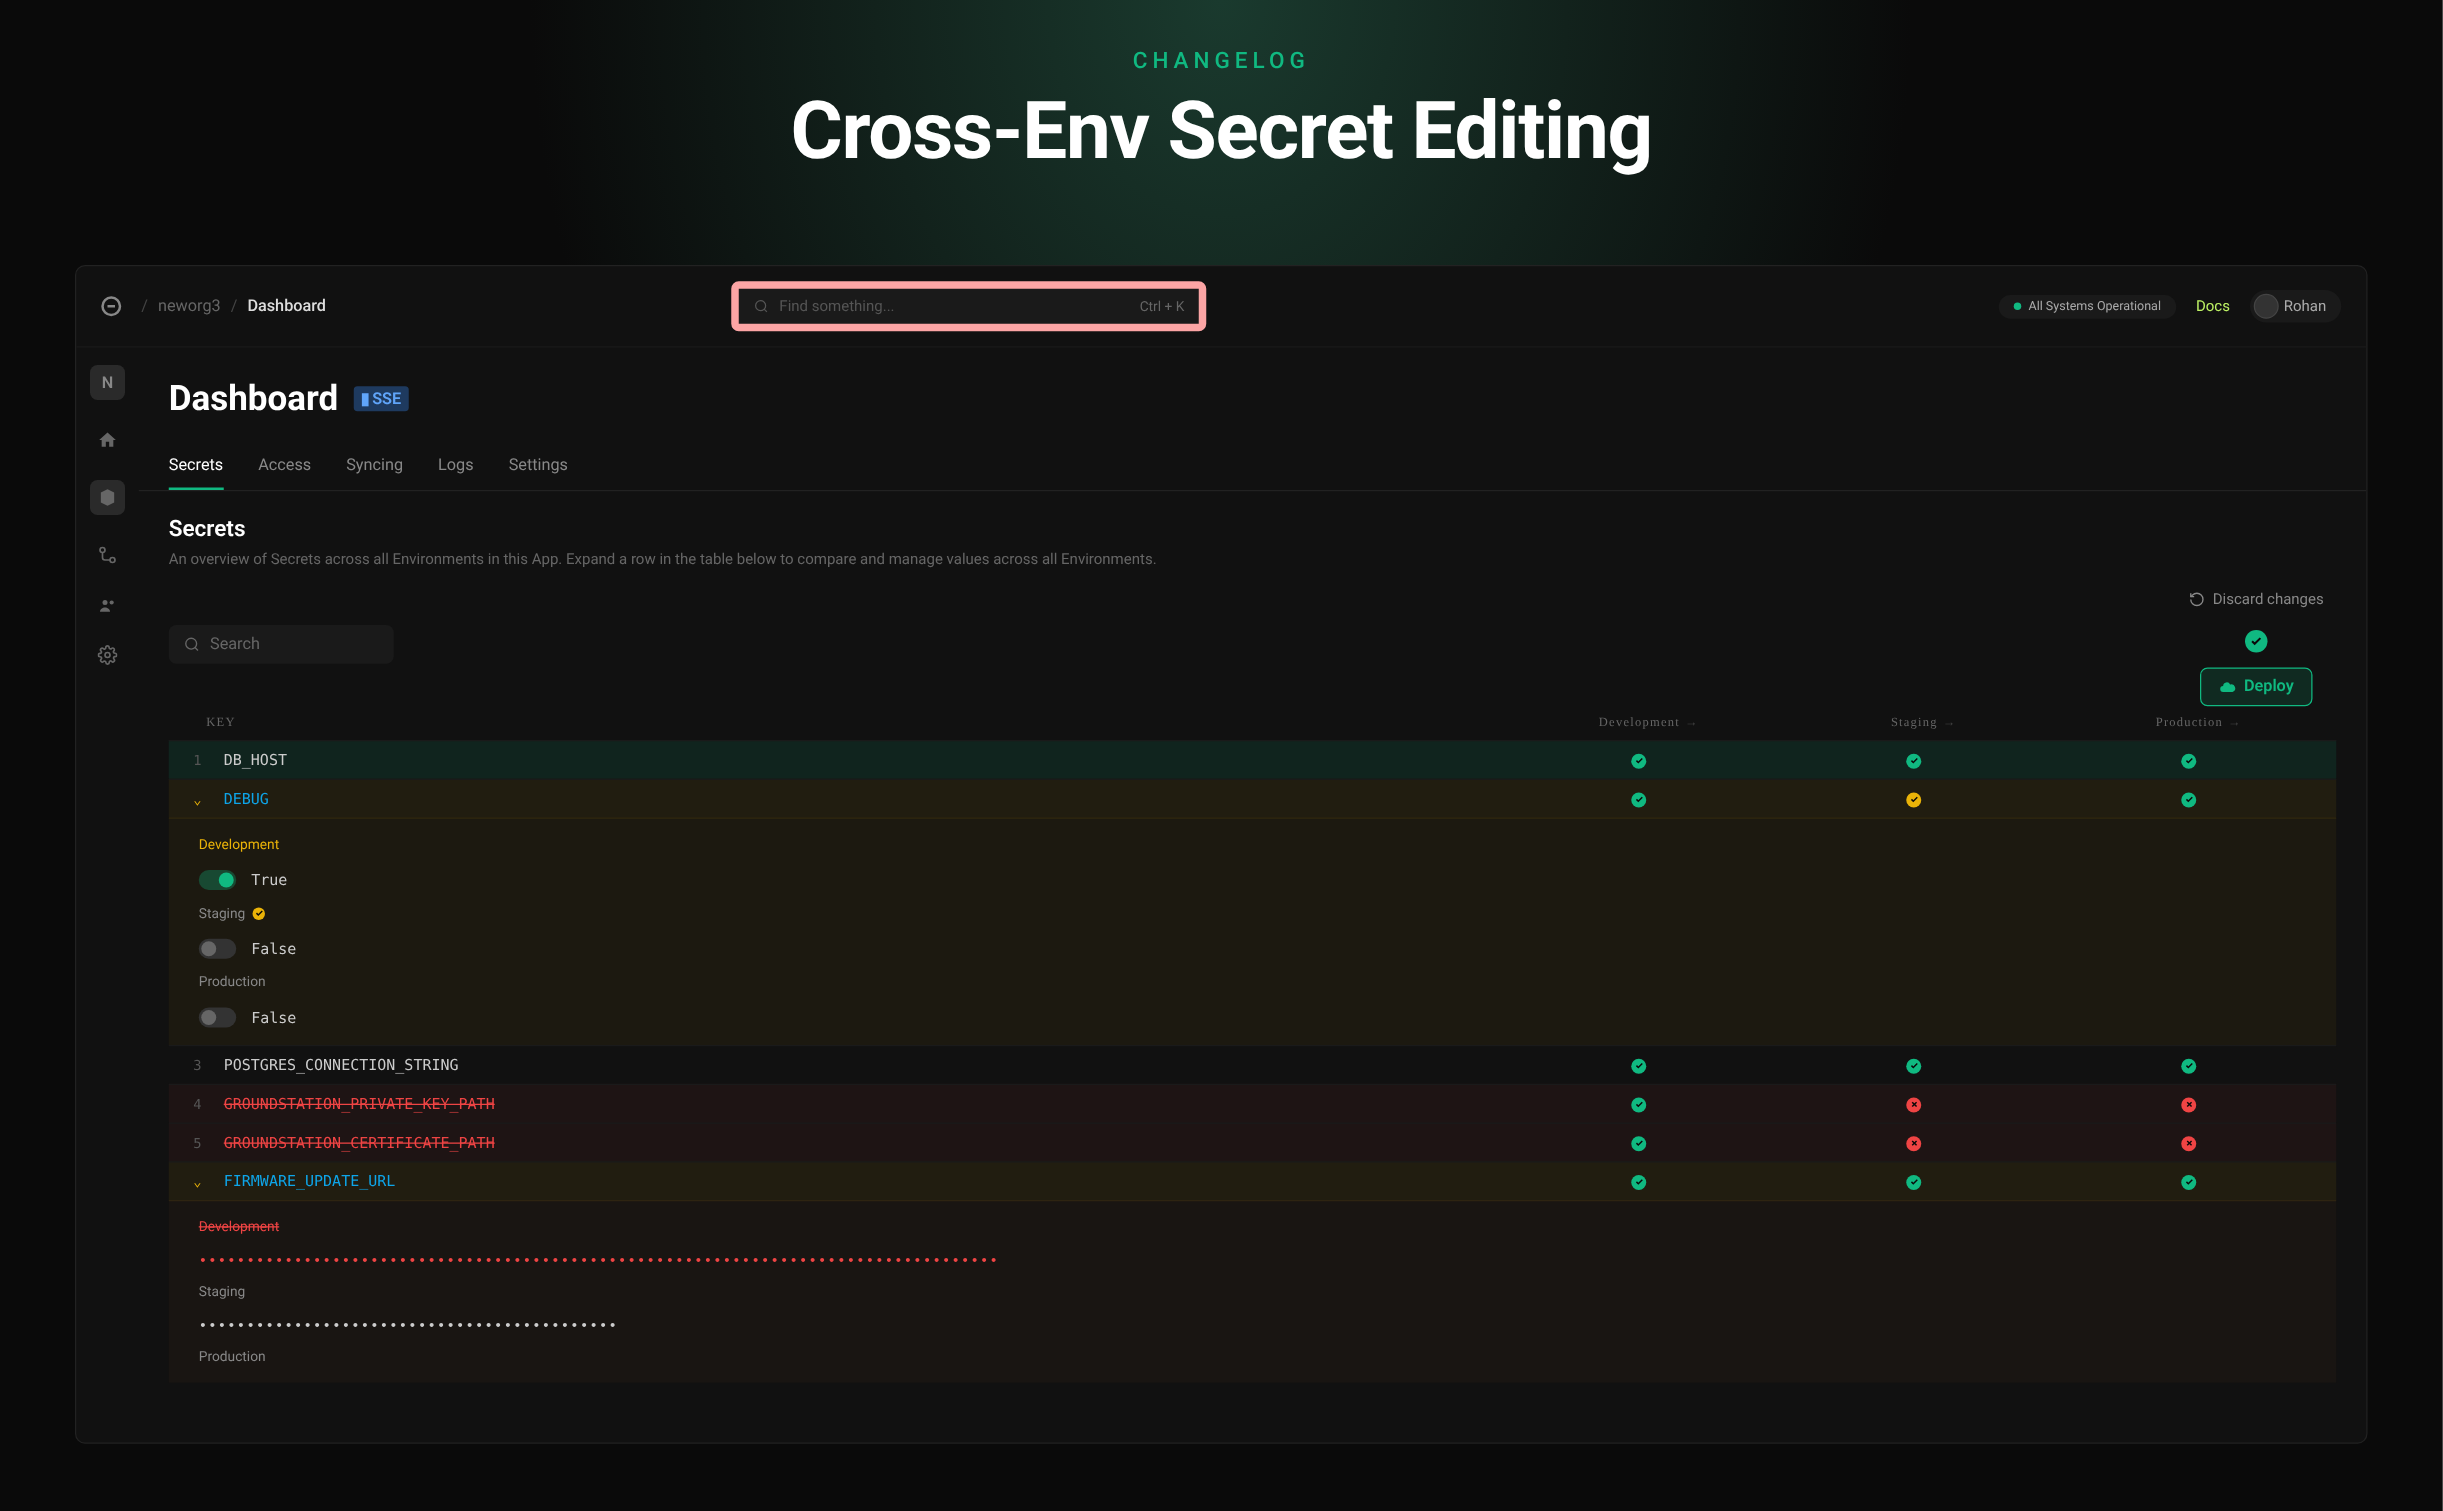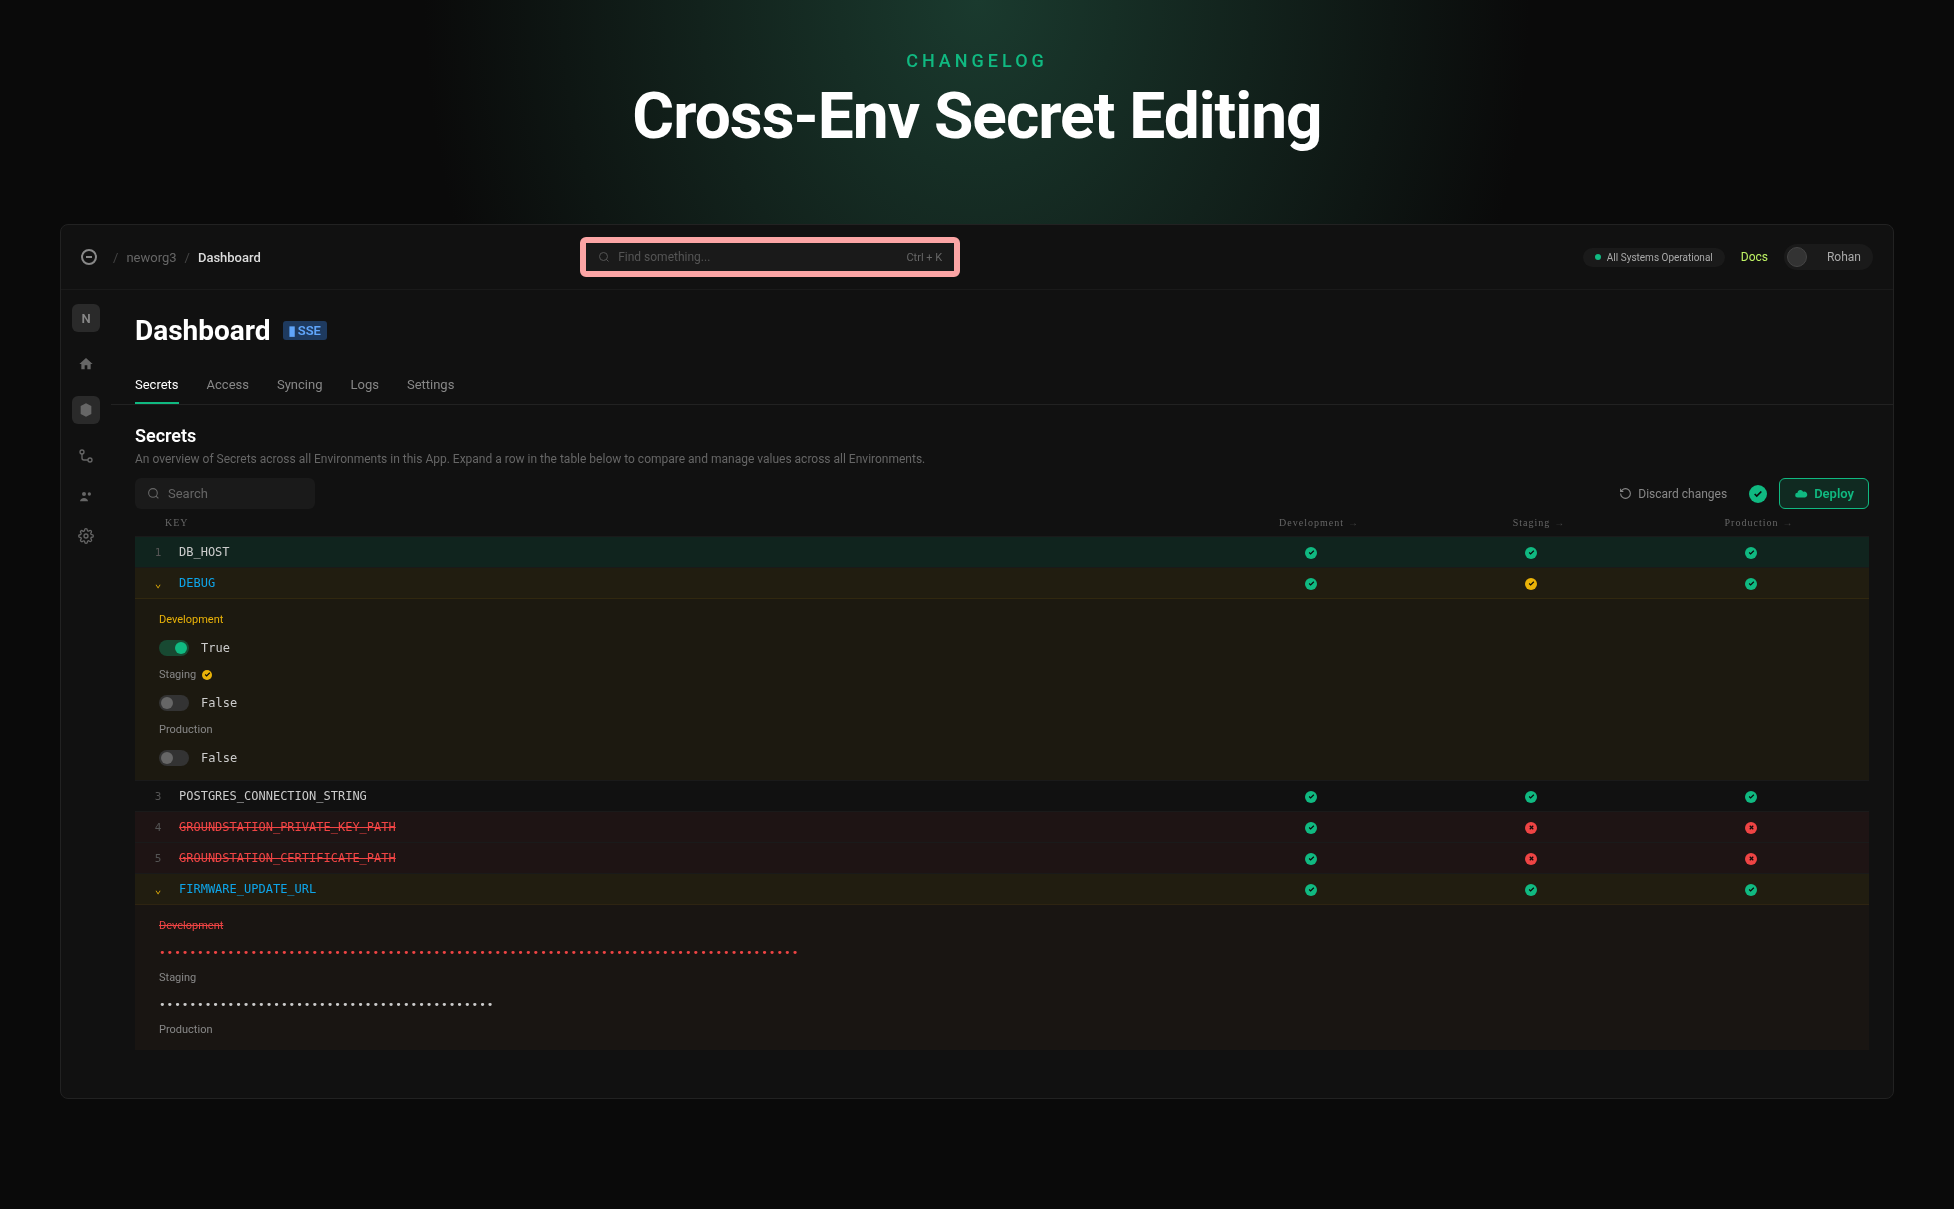--- a/index.html
+++ b/index.html
@@ -5,21 +5,21 @@
 * { margin: 0; padding: 0; box-sizing: border-box; }
 body {
   font-family: -apple-system, BlinkMacSystemFont, 'Segoe UI', Roboto, sans-serif;
   background: radial-gradient(ellipse at top, #1a3a2e 0%, #0a0a0a 40%);
   color: #e5e5e5;
   min-height: 100vh;
   overflow-x: hidden;
 }
 .hero {
   text-align: center;
-  padding: 50px 0 70px;
+  padding: 38px 0 70px;
 }
 .hero-label {
   color: #10b981;
   font-size: 18px;
   letter-spacing: 4px;
   font-weight: 500;
 }
 .hero-title {
   color: #fff;
   font-size: 64px;
@@ -95,21 +95,21 @@
   gap: 6px;
 }
 .status-dot { width: 6px; height: 6px; background: #10b981; border-radius: 50%; }
 .docs-link { color: #bef264; font-size: 12px; cursor: pointer; }
 .user-chip {
   background: #1a1a1a;
   border-radius: 14px;
   padding: 3px 12px 3px 3px;
   display: flex;
   align-items: center;
-  gap: 20px;
+  gap: 4px;
   font-size: 12px;
   color: #aaa;
 }
 .avatar { width: 20px; height: 20px; border-radius: 50%; background: #333; border: 1px solid #444; }
 .app-body { display: flex; }
 .sidebar {
   width: 50px;
   padding: 14px 0;
   display: flex;
   flex-direction: column;
@@ -174,21 +174,21 @@
   background: #1a1a1a;
   border-radius: 6px;
   padding: 8px 12px;
   display: flex;
   align-items: center;
   gap: 8px;
   color: #666;
   font-size: 13px;
   width: 180px;
 }
-.toolbar-right { margin-left: auto; display: flex; align-items: center; gap: 12px; }
+.toolbar-right { margin-left: auto; display: flex; align-items: center; gap: 12px; flex-direction: column; }
 .discard-btn {
   display: flex; align-items: center; gap: 6px;
   color: #888; font-size: 12px; cursor: pointer;
   padding: 6px 10px;
 }
 .check-badge {
   width: 18px; height: 18px;
   background: #10b981;
   border-radius: 50%;
   display: flex; align-items: center; justify-content: center;

